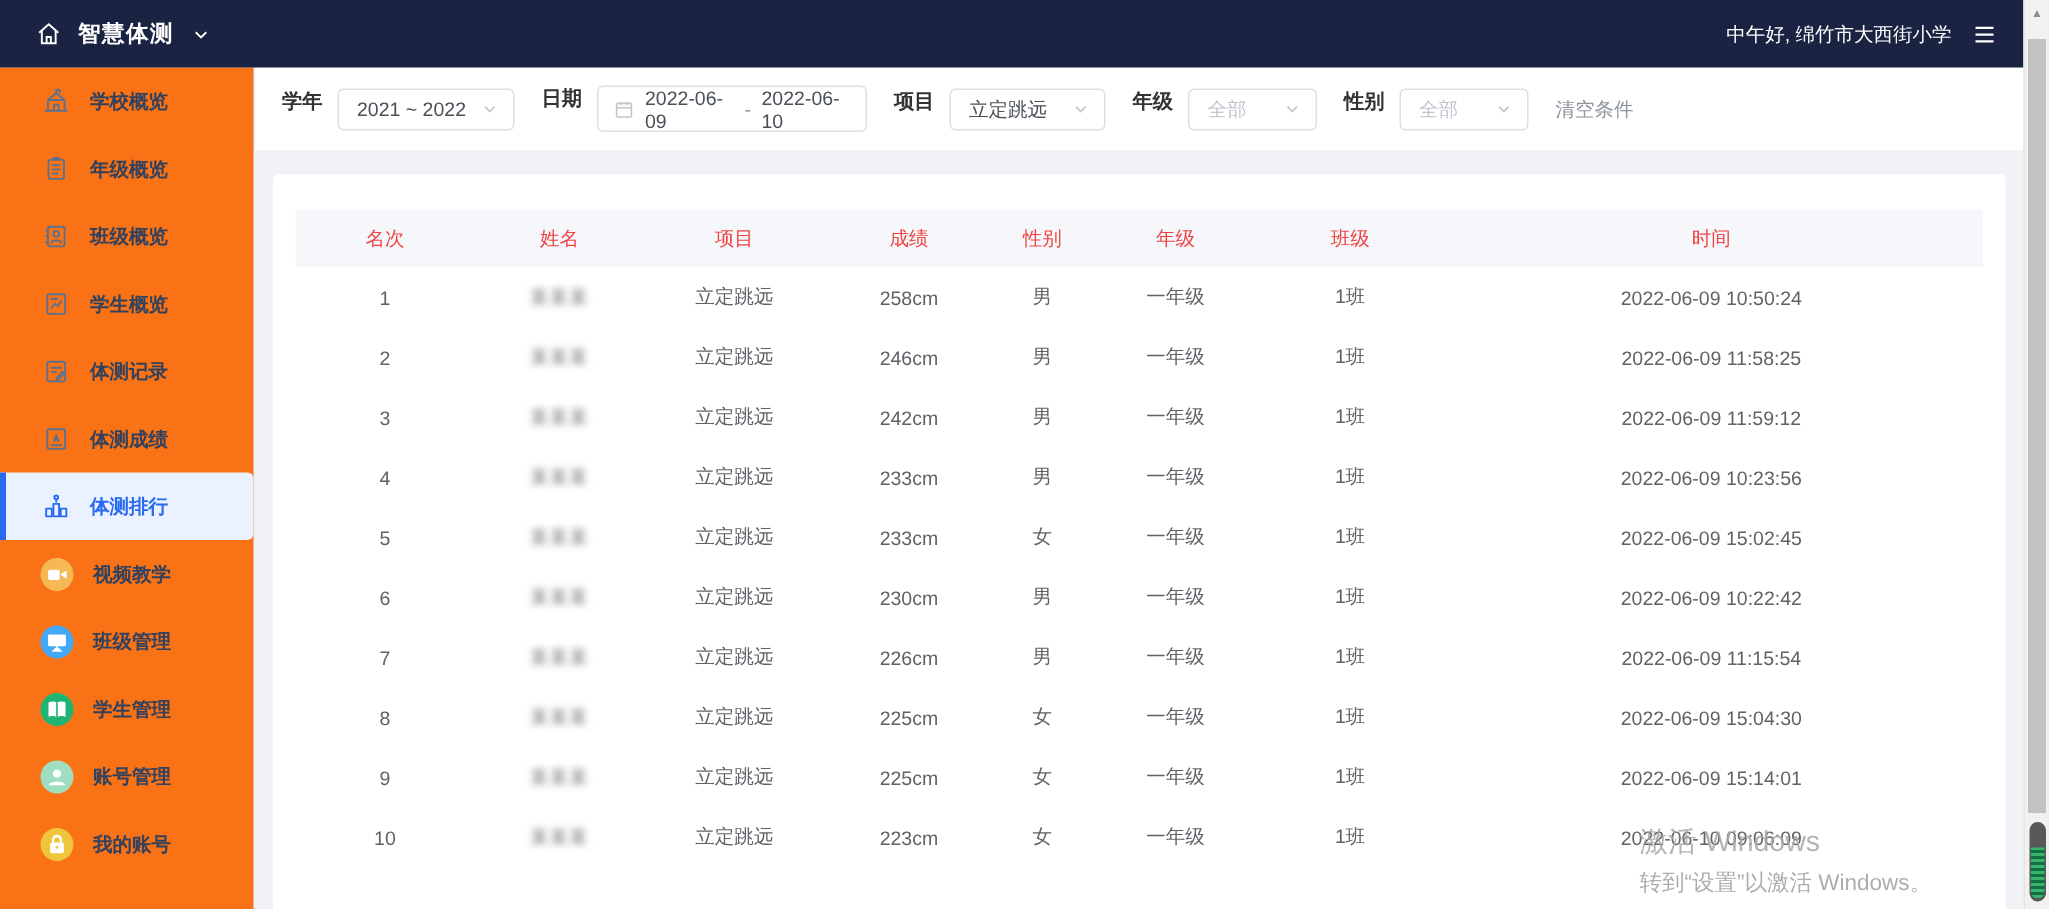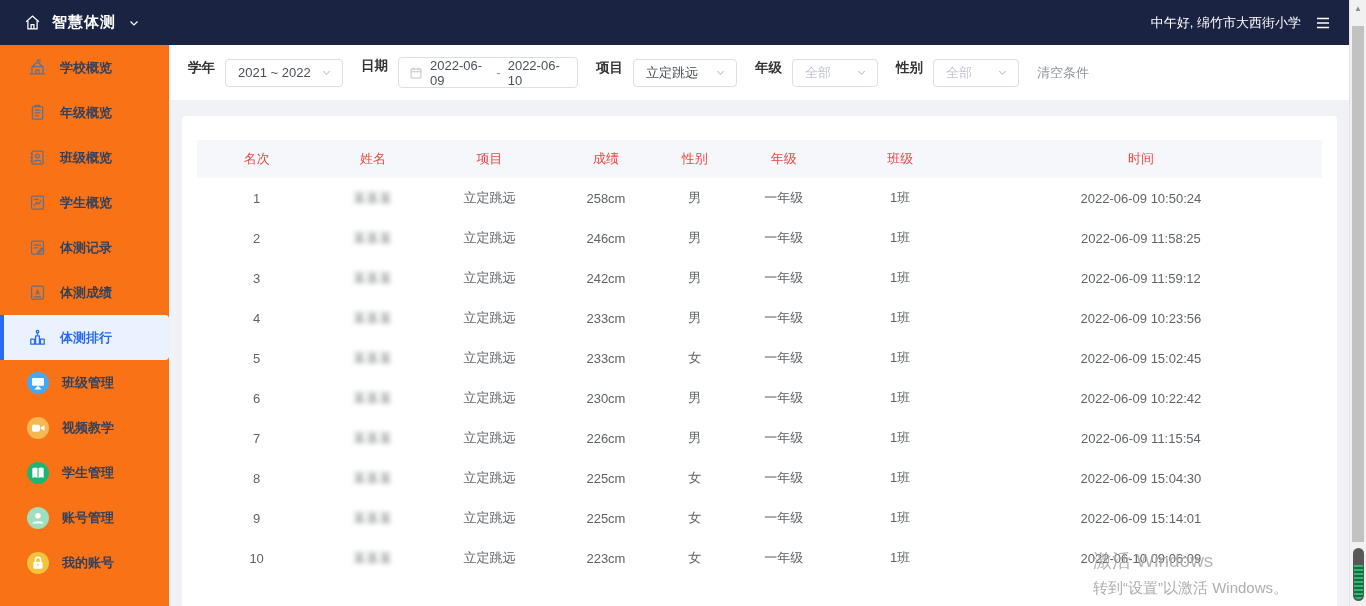--- a/index.html
+++ b/index.html
@@ -202,36 +202,36 @@
             <rect x="3.5" y="14" width="4.8" height="6.5"></rect>
             <rect x="9.6" y="10" width="4.8" height="10.5"></rect>
             <rect x="15.7" y="14" width="4.8" height="6.5"></rect>
             <circle cx="12" cy="4.5" r="1.6"></circle>
             <path d="M12 6.5v1.8"></path>
           </svg>
         </span>
         <span class="s-label">体测排行</span>
       </div>
       <div class="side-item">
+        <span class="circle-icon" style="background: rgb(246, 183, 85);">
+          <svg width="22" height="22" viewBox="0 0 24 24">
+            <rect x="5.5" y="8.5" width="8.5" height="7.5" rx="1.5" fill="#fff"></rect>
+            <path d="M15 11.4l4-2.4v6l-4-2.4z" fill="#fff"></path>
+          </svg>
+        </span>
+        <span class="s-label">视频教学</span>
+      </div>
+      <div class="side-item">
         <span class="circle-icon" style="background: rgb(65, 169, 248);">
           <svg width="22" height="22" viewBox="0 0 24 24">
             <rect x="5.5" y="6.5" width="13" height="8.5" rx="1" fill="#fff"></rect>
             <path d="M11.2 15h1.6v2.6h-1.6zM8 19l2.6-2.6h2.8L16 19z" fill="#fff"></path>
           </svg>
         </span>
         <span class="s-label">班级管理</span>
-      </div>
-      <div class="side-item">
-        <span class="circle-icon" style="background: rgb(246, 183, 85);">
-          <svg width="22" height="22" viewBox="0 0 24 24">
-            <rect x="5.5" y="8.5" width="8.5" height="7.5" rx="1.5" fill="#fff"></rect>
-            <path d="M15 11.4l4-2.4v6l-4-2.4z" fill="#fff"></path>
-          </svg>
-        </span>
-        <span class="s-label">视频教学</span>
       </div>
       <div class="side-item">
         <span class="circle-icon" style="background: rgb(28, 181, 115);">
           <svg width="22" height="22" viewBox="0 0 24 24">
             <path fill="#fff" d="M12 7.2c-1.8-1.4-4.6-1.4-6.2-.3v10.4c1.6-.9 4.4-.9 6.2.3 1.8-1.2 4.6-1.2 6.2-.3V6.9c-1.6-1.1-4.4-1.1-6.2.3z"></path>
             <path d="M12 7.2v10.4" stroke="#1cb573" stroke-width="1.2"></path>
           </svg>
         </span>
         <span class="s-label">学生管理</span>
       </div>

